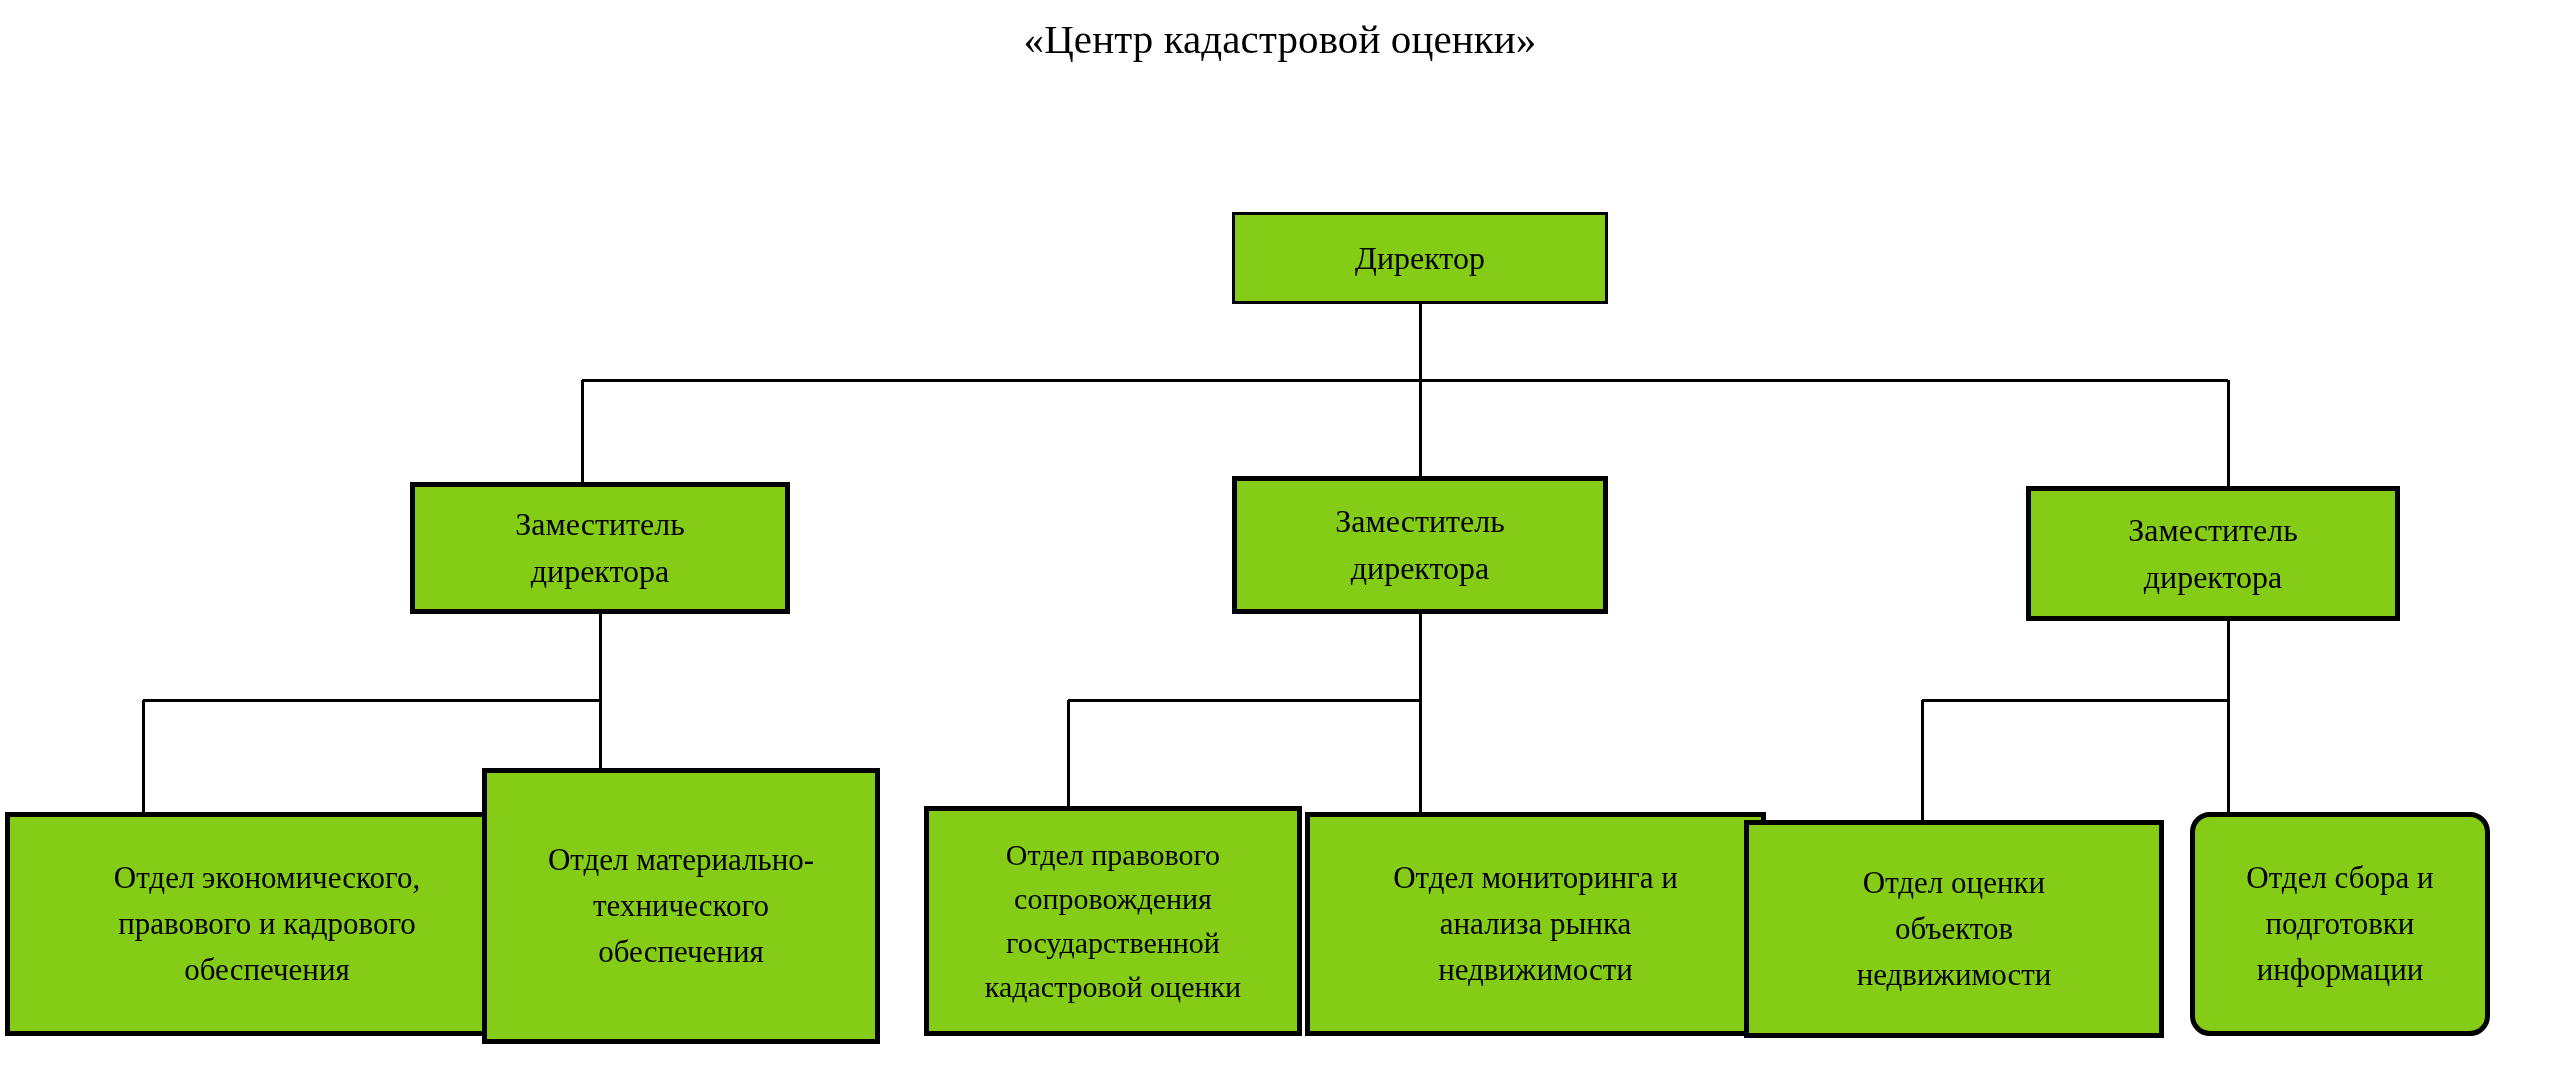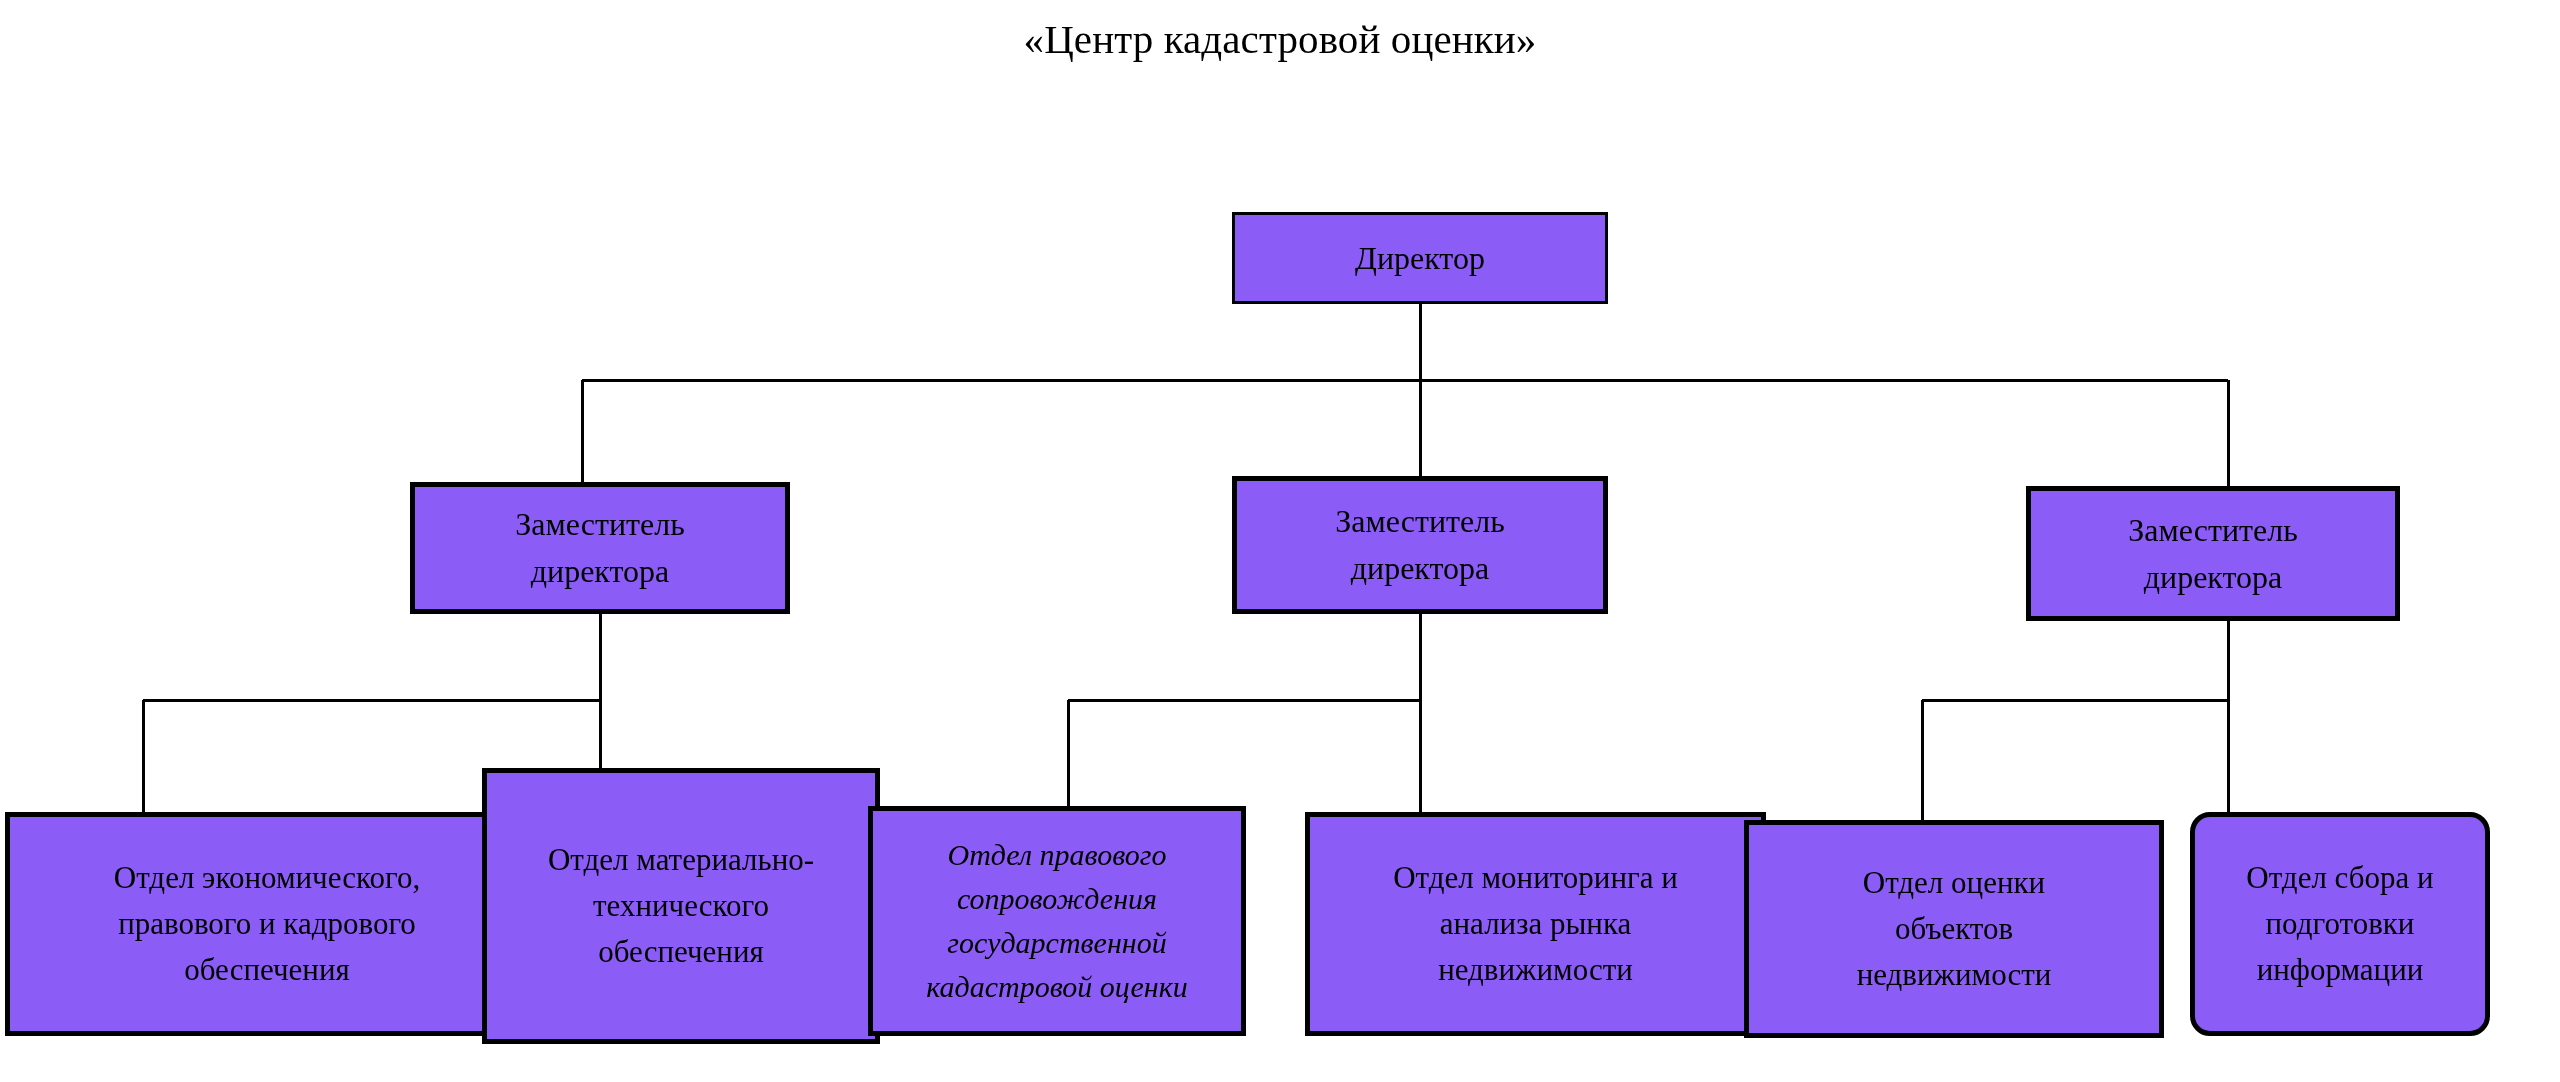--- a/index.html
+++ b/index.html
@@ -39,21 +39,21 @@
   .title-line {
     font-size: 41px;
     line-height: 62px;
     letter-spacing: 0.1px;
     color: #000;
     white-space: nowrap;
   }
   .node {
     position: absolute;
     box-sizing: border-box;
-    background: #8b5cf6;
+    background: #84cc16;
     border: 3px solid #000000;
     display: flex;
     align-items: center;
     justify-content: center;
     text-align: center;
     z-index: 2;
   }
   
   .node.heavy {
     border-width: 5px;
@@ -135,21 +135,21 @@
 правового и кадрового
 обеспечения</span>
   </div>
 
   <div class="node heavy" style="left:482px;top:768px;width:398px;height:276px;">
     <span class="node-label small">Отдел материально-
 технического
 обеспечения</span>
   </div>
 
-  <div class="node heavy" style="left:868px;top:806px;width:378px;height:230px;font-style:italic;">
+  <div class="node heavy" style="left:924px;top:806px;width:378px;height:230px;">
     <span class="node-label tight">Отдел правового
 сопровождения
 государственной
 кадастровой оценки</span>
   </div>
 
   <div class="node heavy" style="left:1305px;top:812px;width:461px;height:224px;">
     <span class="node-label small">Отдел мониторинга и
 анализа рынка
 недвижимости</span>

